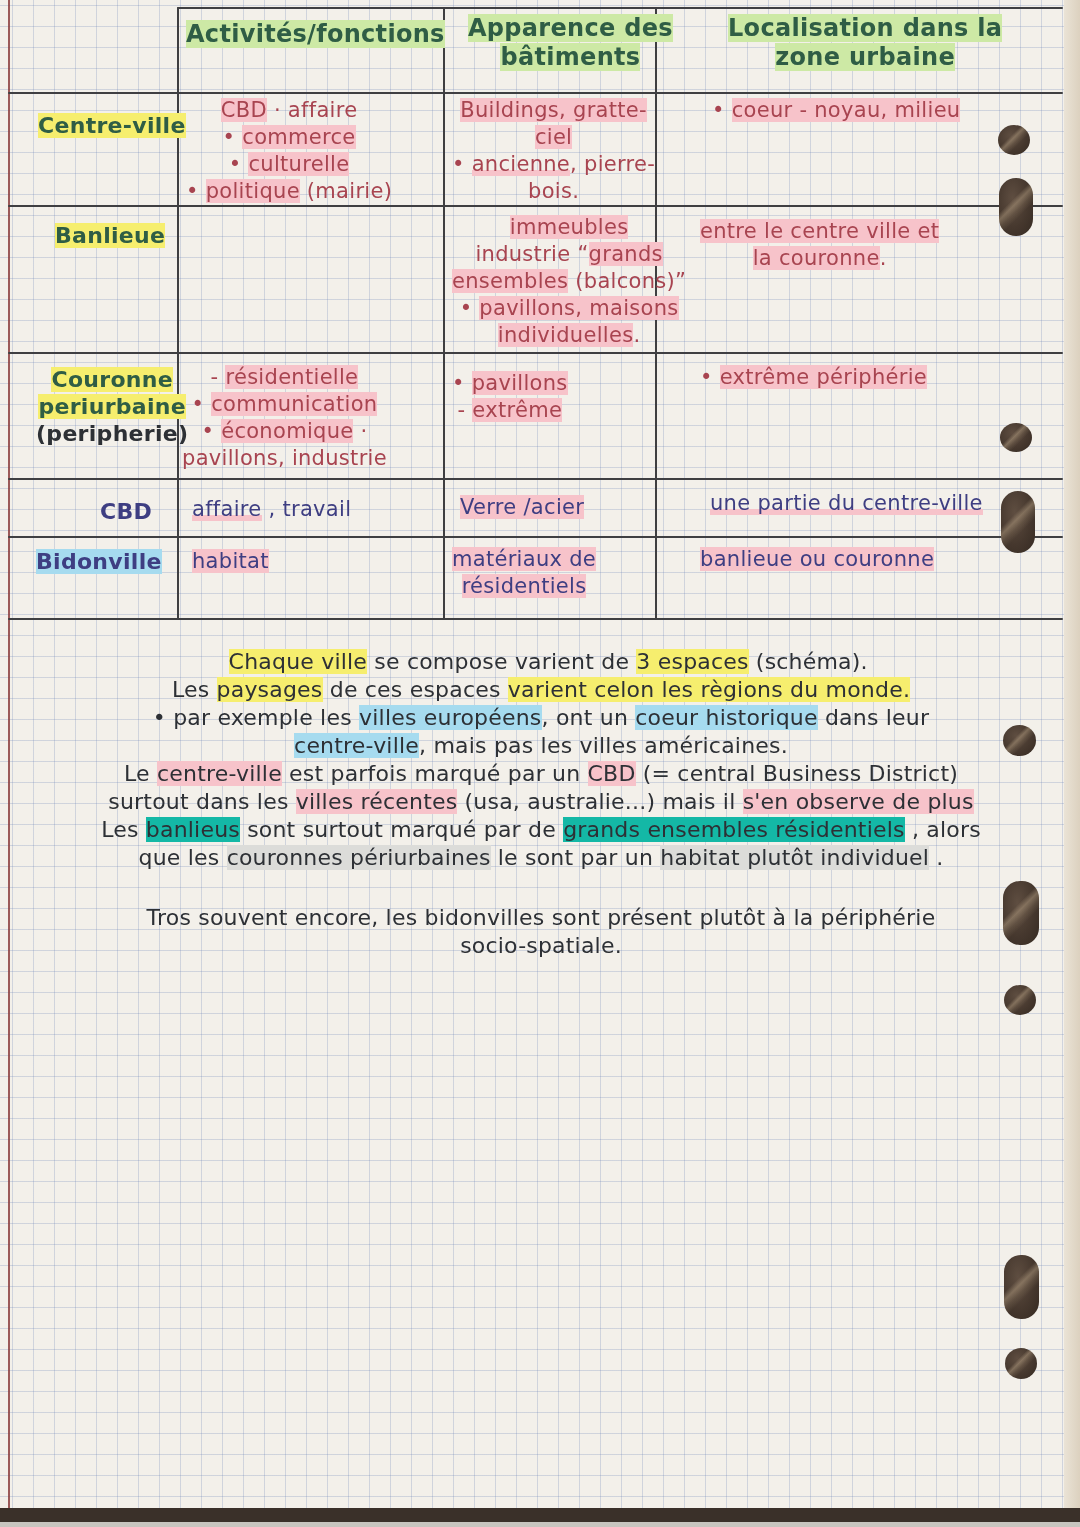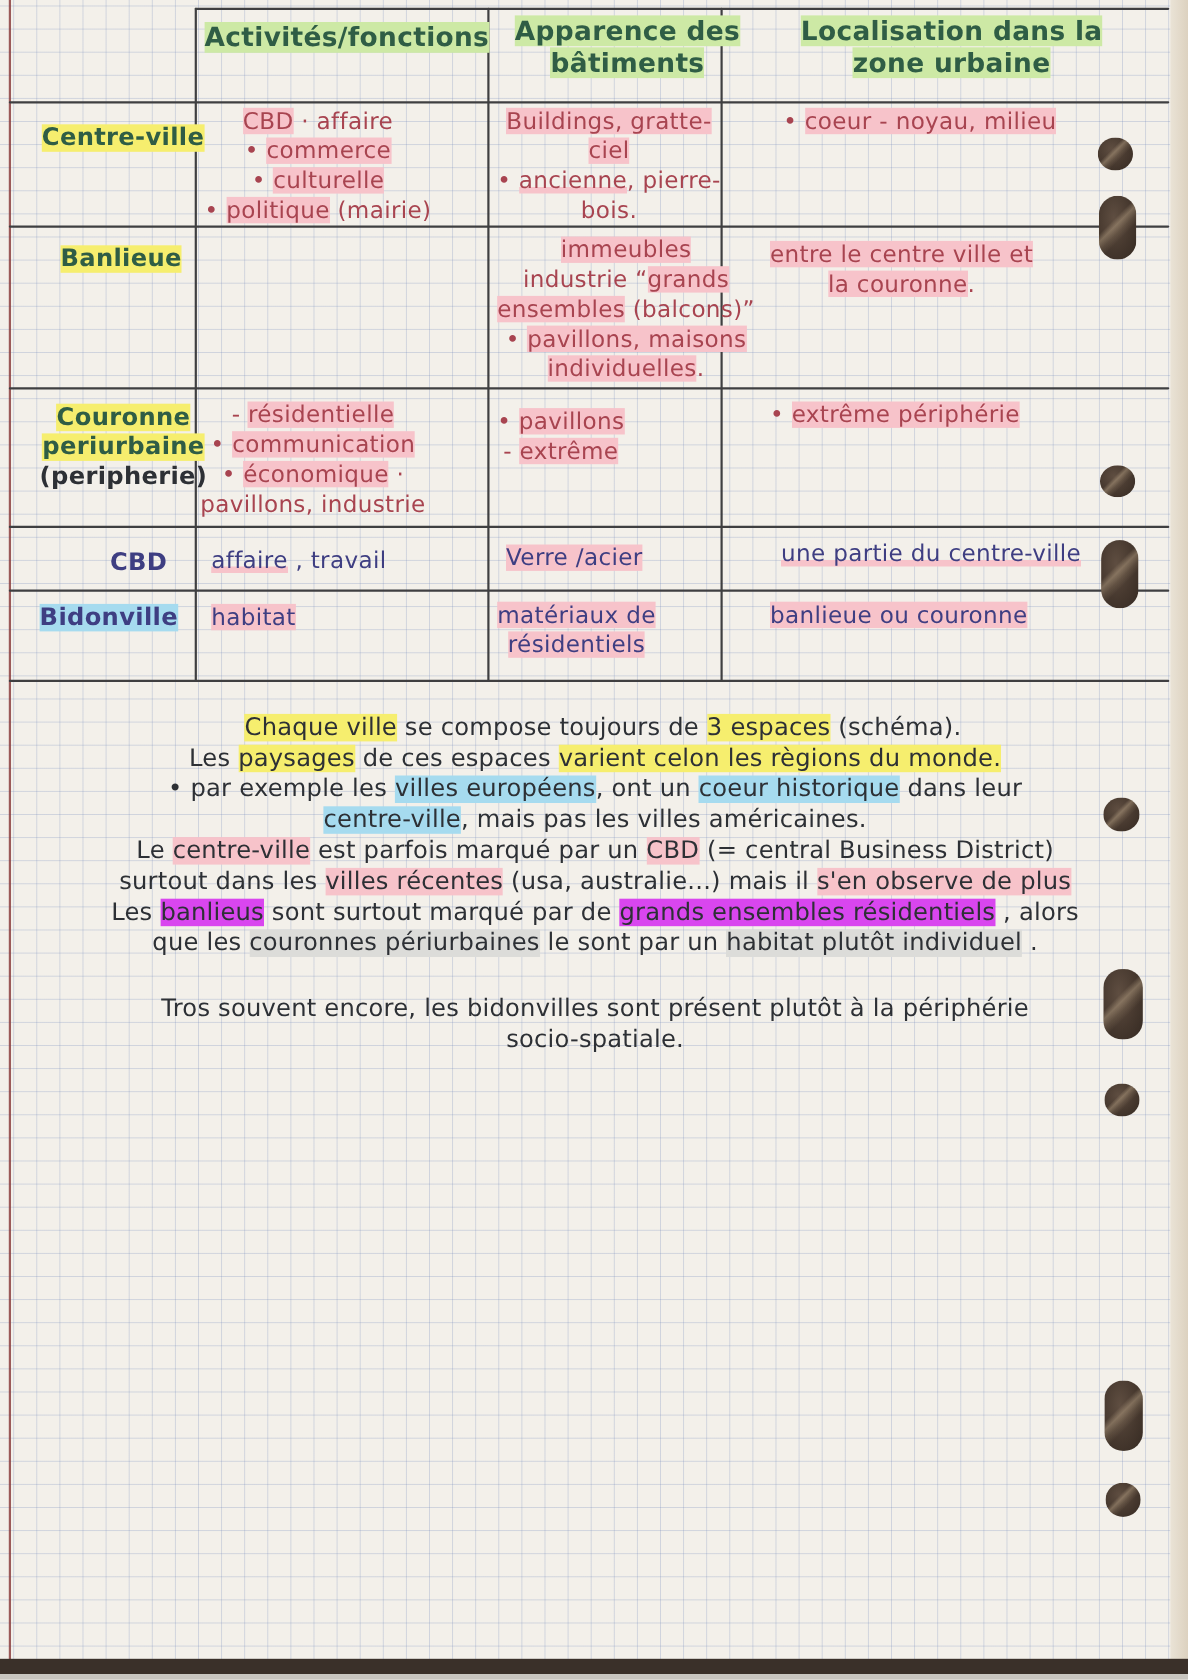--- a/index.html
+++ b/index.html
@@ -32,21 +32,21 @@
   .t-green{color:#2f5d45;}
   .t-red{color:#a84450;}
   .t-navy{color:#3e3e82;}
   .t-dark{color:#2d3035;}
   .lbl{font-size:22px;font-weight:bold;}
 
   .hl-yellow{background:#f6ee6e;box-decoration-break:clone;}
   .hl-green{background:#cde9a5;}
   .hl-pink{background:#f7c3ca;}
   .hl-blue{background:#a6dbef;}
-  .hl-lgreen{background:#d946ef;}
+  .hl-lgreen{background:#14b8a6;}
   .hl-gray{background:#dcdcd9;}
   .u-pink{box-shadow:inset 0 -6px 0 #f7c3ca;}
 
   .para{position:absolute;left:18px;width:1046px;font-size:22px;letter-spacing:.2px;color:#2d3035;}
   .para .ln{height:28px;line-height:28px;white-space:pre;}
 
   .hole{position:absolute;
     background:
       linear-gradient(135deg, transparent 38%, rgba(190,168,138,.45) 46%, rgba(150,130,105,.25) 55%, transparent 64%),
       radial-gradient(ellipse at 40% 35%, #5f4e41 0%, #46382e 55%, #352a22 100%);
@@ -157,21 +157,21 @@
   </div>
   <div class="cell t-navy" style="left:452px;top:546px">
     <div class="ln"><span class="hl-pink">matériaux de</span></div>
     <div class="ln"><span class="hl-pink">résidentiels</span></div>
   </div>
   <div class="cell t-navy" style="left:700px;top:546px">
     <div class="ln"><span class="hl-pink">banlieue ou couronne</span></div>
   </div>
 
   <div class="para" style="top:648px">
-    <div class="ln"><span>  </span><span class="hl-yellow">Chaque ville</span><span> se compose toujours de </span><span class="hl-yellow">3 espaces</span><span> (schéma).</span></div>
+    <div class="ln"><span>  </span><span class="hl-yellow">Chaque ville</span><span> se compose varient de </span><span class="hl-yellow">3 espaces</span><span> (schéma).</span></div>
     <div class="ln"><span>Les </span><span class="hl-yellow">paysages</span><span> de ces espaces </span><span class="hl-yellow">varient celon les règions du monde.</span></div>
     <div class="ln"><span>• par exemple les </span><span class="hl-blue">villes européens</span><span>, ont un </span><span class="hl-blue">coeur historique</span><span> dans leur</span></div>
     <div class="ln"><span class="hl-blue">centre-ville</span><span>, mais pas les villes américaines.</span></div>
     <div class="ln"><span>Le </span><span class="hl-pink">centre-ville</span><span> est parfois marqué par un </span><span class="hl-pink">CBD</span><span> (= central Business District)</span></div>
     <div class="ln"><span>surtout dans les </span><span class="hl-pink">villes récentes</span><span> (usa, australie...) mais il </span><span class="hl-pink">s'en observe de plus</span></div>
     <div class="ln"><span>Les </span><span class="hl-lgreen">banlieus</span><span> sont surtout marqué par de </span><span class="hl-lgreen">grands ensembles résidentiels</span><span> , alors</span></div>
     <div class="ln"><span>que les </span><span class="hl-gray">couronnes périurbaines</span><span> le sont par un </span><span class="hl-gray">habitat plutôt individuel</span><span> .</span></div>
   </div>
 
   <div class="para" style="top:904px">

